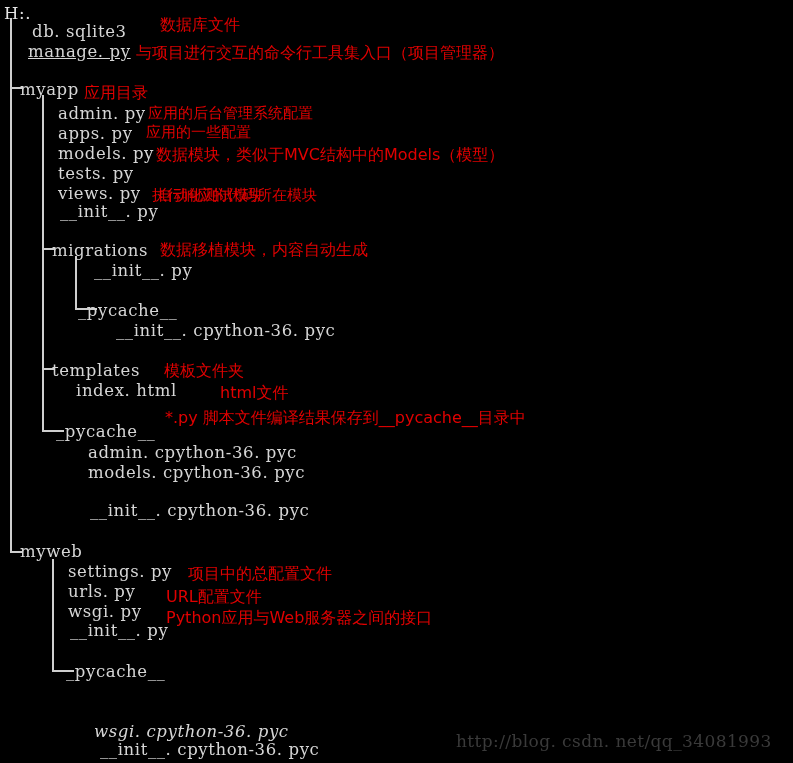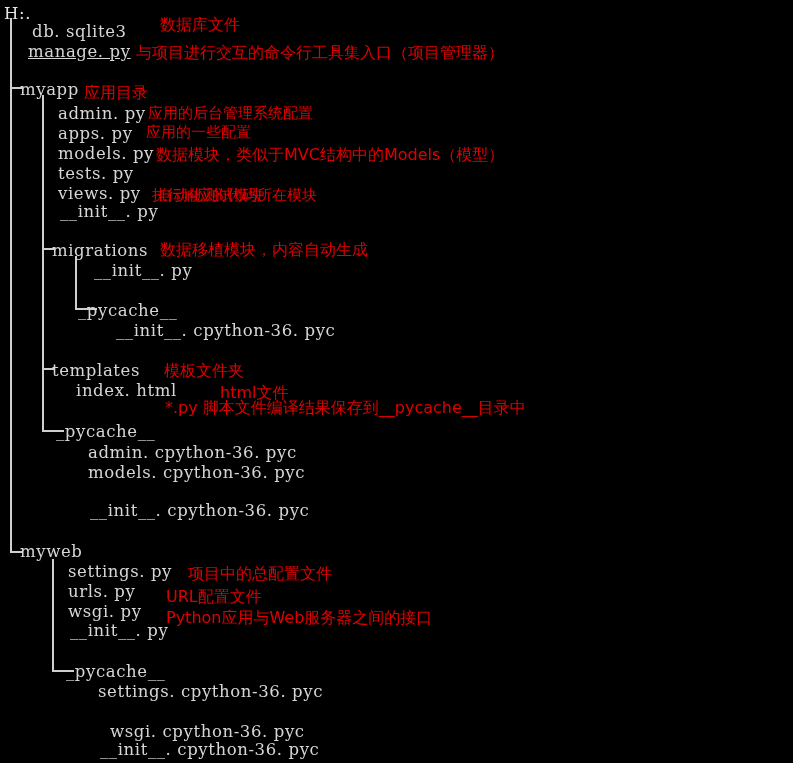--- a/index.html
+++ b/index.html
@@ -131,37 +131,37 @@
     <div class="tline" style="left:90px;  top:501px;">__init__. cpython-36. pyc</div>
 
     <div class="tline" style="left:20px;  top:542px;">myweb</div>
 
     <div class="tline" style="left:68px;  top:562px;">settings. py</div>
     <div class="tline" style="left:68px;  top:582px;">urls. py</div>
     <div class="tline" style="left:68px;  top:602px;">wsgi. py</div>
     <div class="tline" style="left:70px;  top:621px;">__init__. py</div>
 
     <div class="tline" style="left:66px;  top:662px;">_pycache__</div>
-    <div class="tline" style="left:98px;  top:682px;">settings. cpython-36. pyc</div>
-    <div class="tline" style="left:110px;  top:722px;">wsgi. cpython-36. pyc</div>
+    <div class="tline" style="left:94px;  top:722px;font-style:italic;">wsgi. cpython-36. pyc</div>
     <div class="tline" style="left:100px; top:740px;">__init__. cpython-36. pyc</div>
   </div>
 
   <div>
     <div class="anno big" style="left:160px; top:16px;">数据库文件</div>
     <div class="anno big" style="left:136px; top:44px;">与项目进行交互的命令行工具集入口（项目管理器）</div>
     <div class="anno big" style="left:84px;  top:84px;">应用目录</div>
     <div class="anno" style="left:148px; top:105px;">应用的后台管理系统配置</div>
     <div class="anno" style="left:146px; top:124px;">应用的一些配置</div>
     <div class="anno big" style="left:156px; top:146px;">数据模块，类似于MVC结构中的Models（模型）</div>
     <div class="anno" style="left:158px; top:167px;margin-top:20px;">自动化测试模块</div>
     <div class="anno" style="left:152px; top:187px;">执行响应的代码所在模块</div>
     <div class="anno big" style="left:160px; top:241px;">数据移植模块，内容自动生成</div>
     <div class="anno big" style="left:164px; top:362px;">模板文件夹</div>
     <div class="anno big" style="left:220px; top:384px;">html文件</div>
-    <div class="anno big" style="left:165px; top:399px;text-align:right;">*.py 脚本文件编译结果保存到__pycache__目录中</div>
+    <div class="anno big" style="left:165px; top:409px;text-align:right;">*.py 脚本文件编译结果保存到__pycache__目录中</div>
     <div class="anno big" style="left:188px; top:565px;">项目中的总配置文件</div>
     <div class="anno big" style="left:166px; top:588px;">URL配置文件</div>
     <div class="anno big" style="left:166px; top:609px;">Python应用与Web服务器之间的接口</div>
   </div>
 
+  <div class="watermark" style="left:456px; top:731px;">http://blog. csdn. net/qq_34081993</div>
 
 </div>
 
 </body></html>

